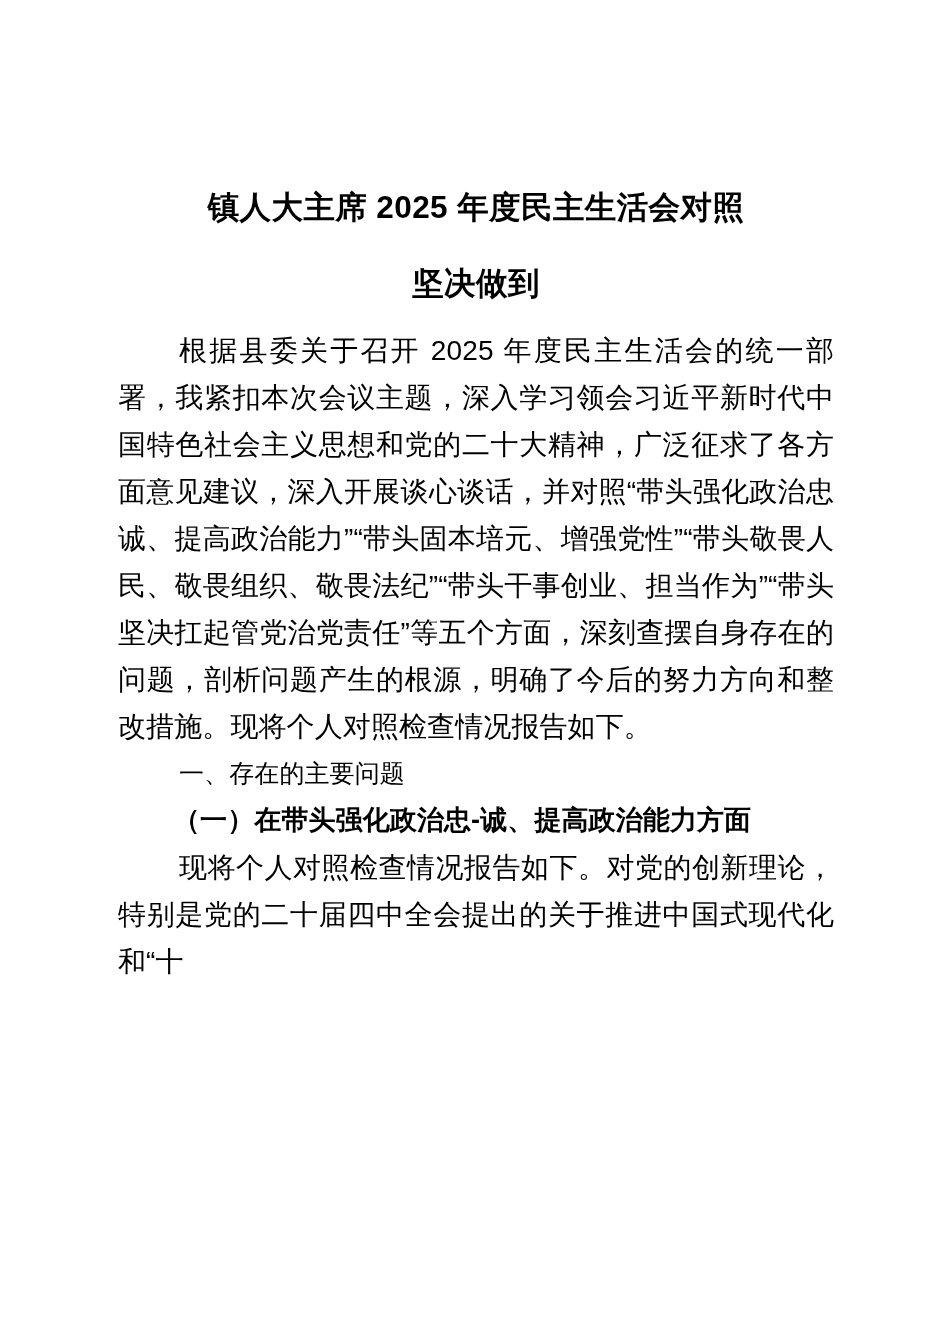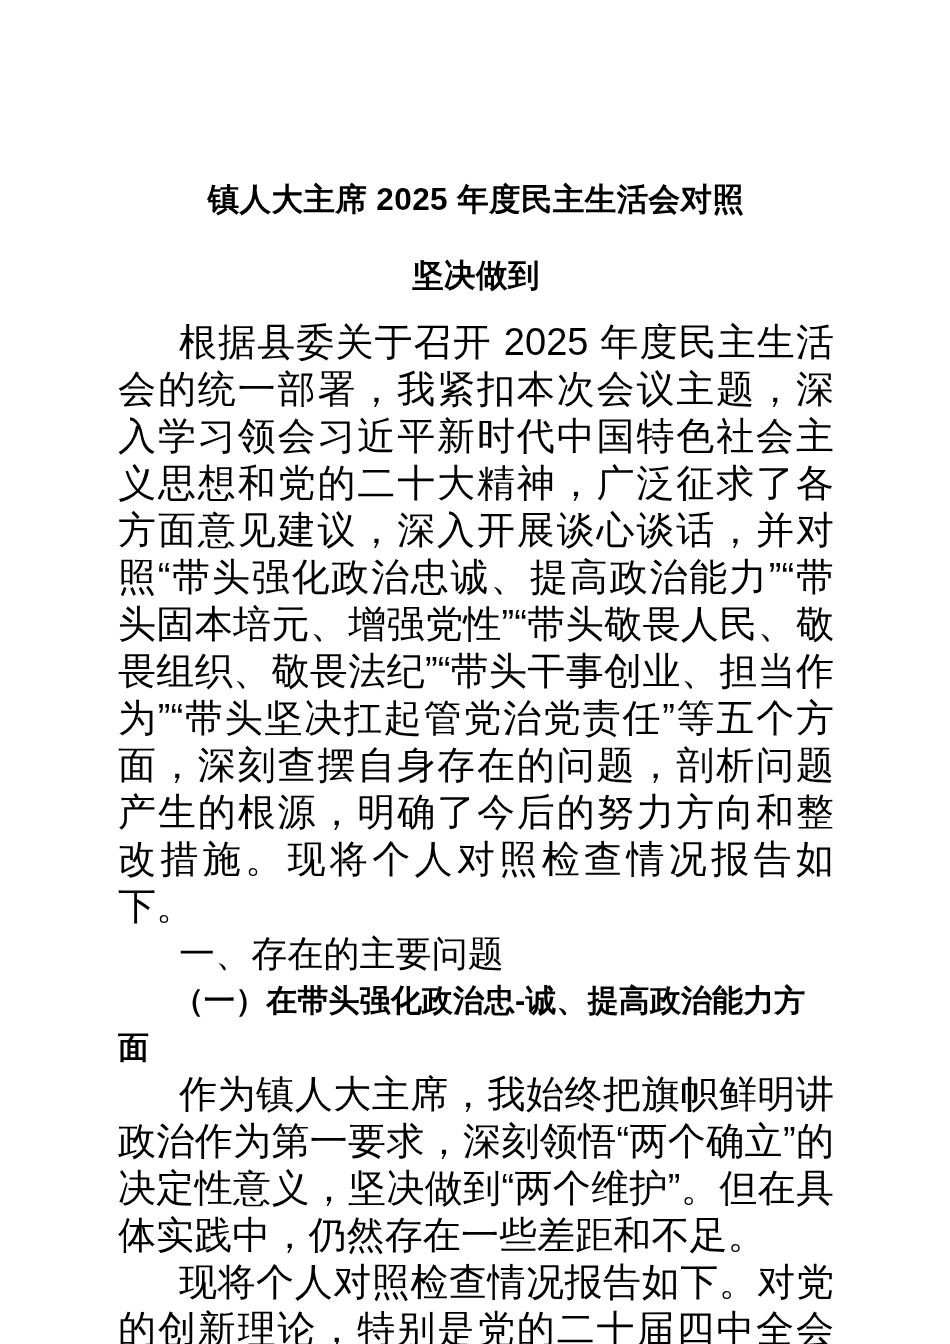--- a/index.html
+++ b/index.html
@@ -26,56 +26,56 @@
     width: 716px;
   }
 
   
   .doc-title {
     font-size: 31.5px;
     font-weight: bold;
     line-height: 47px;
     text-align: center;
     letter-spacing: 0.4px;
-    margin: 4px;
+    margin: 12px;
     padding: 0;
   }
   .doc-title .title-line {
     display: block;
   }
   .title-line-1 {
     margin-bottom: 29px;
   }
   .title-line-2 {
     margin-bottom: 20px;
   }
 
   
   .para {
-    font-size: 38px;
+    font-size: 28px;
     line-height: 47px;
     text-align: justify;
     text-justify: inter-ideograph;
     text-indent: 61px;
     margin: 0;
     letter-spacing: 0.1px;
     word-break: break-all;
   }
 
   .heading-num {
-    font-size: 36px;
+    font-size: 25px;
     line-height: 47px;
     text-indent: 61px;
     margin: 0;
     font-weight: normal;
     letter-spacing: 0.1px;
   }
 
   .heading-sub {
-    font-size: 31px;
+    font-size: 27px;
     line-height: 47px;
     text-indent: 55px;
     margin: 0;
     font-weight: bold;
     letter-spacing: 0.1px;
   }
 
   .para-clipped {
     overflow: hidden;
   }
@@ -90,18 +90,17 @@
       <span class="title-line title-line-1">镇人大主席 2025 年度民主生活会对照</span>
       <span class="title-line title-line-2">坚决做到</span>
     </div>
 
     <p class="para">根据县委关于召开 2025 年度民主生活会的统一部署，我紧扣本次会议主题，深入学习领会习近平新时代中国特色社会主义思想和党的二十大精神，广泛征求了各方面意见建议，深入开展谈心谈话，并对照“带头强化政治忠诚、提高政治能力”“带头固本培元、增强党性”“带头敬畏人民、敬畏组织、敬畏法纪”“带头干事创业、担当作为”“带头坚决扛起管党治党责任”等五个方面，深刻查摆自身存在的问题，剖析问题产生的根源，明确了今后的努力方向和整改措施。现将个人对照检查情况报告如下。</p>
 
     <p class="heading-num">一、存在的主要问题</p>
 
     <p class="heading-sub">（一）在带头强化政治忠-诚、提高政治能力方面</p>
 
-    <p class="para">作为镇人大主席，我始终把旗帜鲜明讲政治作为第一要求，深刻领悟“两个确立”的决定性意义，坚决做到“两个维护”。但在具体实践中，仍然存在一些差距和不足。</p>
 
     <p class="para para-clipped">现将个人对照检查情况报告如下。对党的创新理论，特别是党的二十届四中全会提出的关于推进中国式现代化和“十</p>
 
   </div>
 </div>
 
 </body></html>

